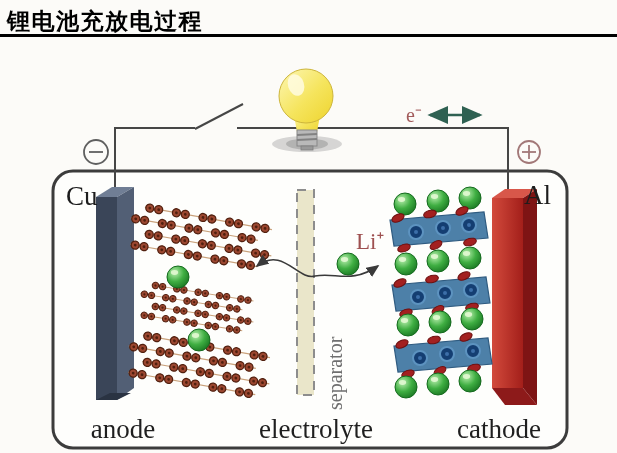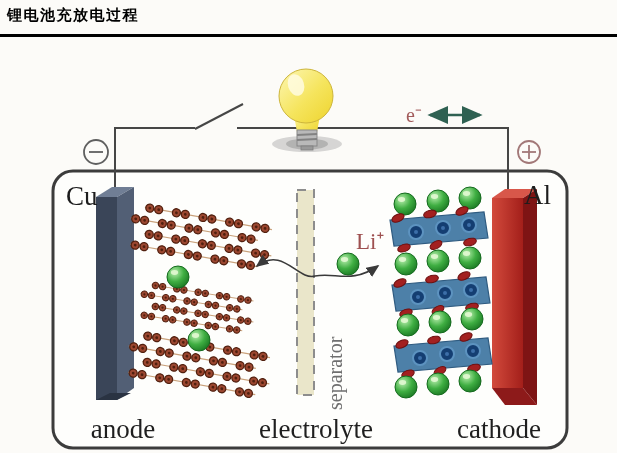--- a/index.html
+++ b/index.html
@@ -1,19 +1,19 @@
 <!DOCTYPE html>
 <html><head>
 <meta charset="utf-8">
 <style>
   html,body{margin:0;padding:0;background:#ffffff;}
   .screen{position:relative;width:617px;height:453px;background:#fcfbf8;overflow:hidden;
           font-family:"Liberation Serif",serif;}
   .title{position:absolute;left:7px;top:6px;font-family:"Liberation Sans",sans-serif;
-         font-weight:bold;font-size:15px;color:#000;letter-spacing:1.5px;}
+         font-weight:bold;font-size:23px;color:#000;letter-spacing:1.5px;}
   .title-rule{position:absolute;left:0;top:34px;width:617px;height:3px;background:#000;}
   svg{position:absolute;left:0;top:0;}
   text{font-family:"Liberation Serif",serif;}
 </style>
 </head>
 <body>
 
 <div class="screen">
   <div class="title">锂电池充放电过程</div>
   <div class="title-rule"></div>

